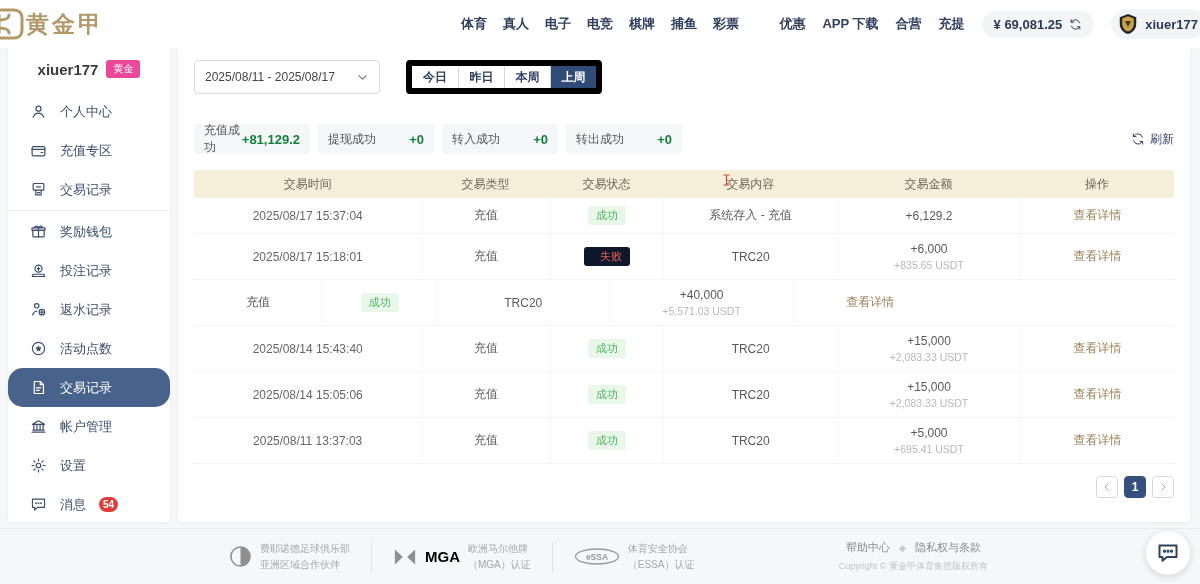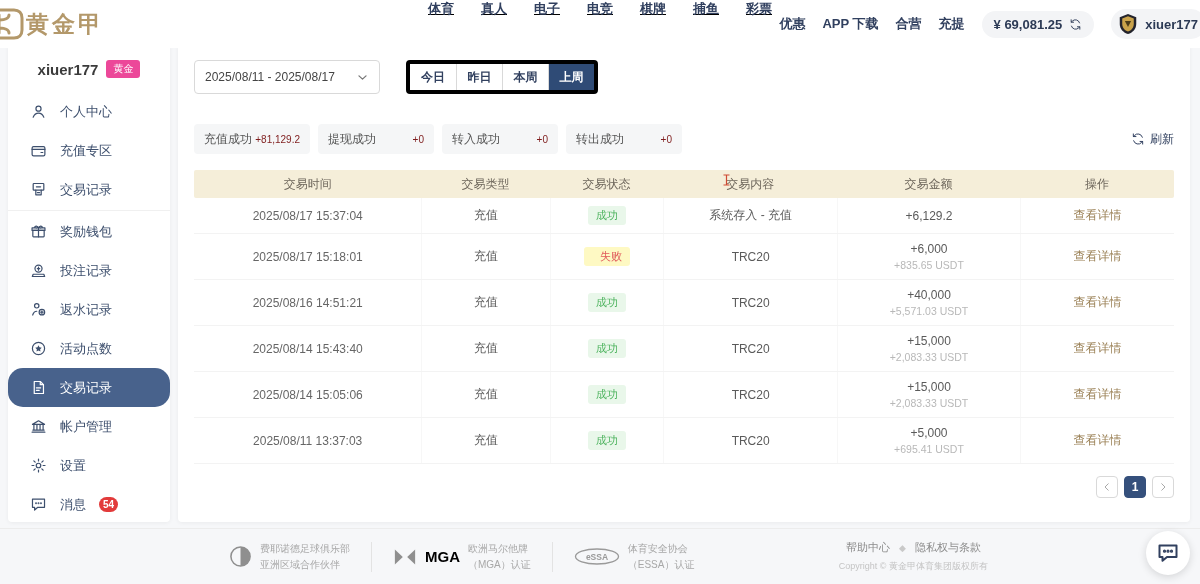--- a/index.html
+++ b/index.html
@@ -6,21 +6,21 @@
   html,body{width:1200px;height:584px;overflow:hidden;background:#f6f7f9;
     font-family:"Liberation Sans","DejaVu Sans",sans-serif;}
   .page{position:relative;width:1200px;height:584px;}
 
   
   .header{position:absolute;top:0;left:0;right:0;height:48px;background:#fff;z-index:5;}
   .logo{position:absolute;left:-14px;top:7px;display:flex;align-items:center;color:#b3986a;}
   .logo-emblem{width:40px;height:34px;display:block;}
   .logo-text{font-size:23px;font-weight:bold;letter-spacing:3px;text-align:center;}
   .main-nav{position:absolute;left:50%;transform:translateX(-50%);top:0;height:48px;
-    display:flex;align-items:flex-start;gap:27px;text-decoration:underline;}
+    display:flex;align-items:center;gap:16px;}
   .nav-item{font-size:13px;font-weight:bold;color:#31405f;cursor:pointer;white-space:nowrap;}
   .header-right{position:absolute;right:0;top:0;height:48px;display:flex;align-items:center;gap:17px;}
   .quick-link{font-size:13px;font-weight:bold;color:#31405f;cursor:pointer;white-space:nowrap;}
   .balance-pill{display:flex;align-items:center;gap:7px;background:#f3f4f6;border-radius:16px;
     padding:6px 12px;font-size:13px;font-weight:bold;color:#2c3a55;cursor:pointer;}
   .user-pill{display:flex;align-items:center;gap:6px;background:#f3f4f6;border-radius:16px;
     padding:4px 8px 4px 6px;position:relative;cursor:pointer;margin-right:-6px;}
   .user-name{font-size:13px;font-weight:bold;color:#2c3a55;}
   .icon svg{display:block}
 
@@ -36,47 +36,47 @@
   .sb-divider{height:1px;background:#f0f0f0;margin:1px 0;}
   .sb-msg-badge{background:#e23b3b;color:#fff;font-size:10px;font-weight:bold;min-width:19px;height:15px;
     border-radius:8px;display:flex;align-items:center;justify-content:center;padding:0 4px;}
 
   
   .main{position:absolute;left:178px;top:44px;width:1012px;height:478px;background:#fff;
     border-radius:4px;box-shadow:0 1px 4px rgba(0,0,0,.05);padding:16px;}
   .controls{display:flex;align-items:flex-start;}
   .date-select{width:186px;height:34px;border:1px solid #d9d9d9;border-radius:4px;display:flex;
     align-items:center;justify-content:space-between;padding:0 10px;font-size:12px;color:#444;cursor:pointer;}
-  .tabs{display:flex;margin-left:26px;border:4px solid #000000;border-radius:4px;overflow:hidden;height:34px;}
+  .tabs{display:flex;margin-left:26px;border:6px solid #000000;border-radius:4px;overflow:hidden;height:34px;}
   .tab{width:46px;display:flex;align-items:center;justify-content:center;font-size:12px;font-weight:bold;
     color:#31405f;border-left:1px solid #d9d9d9;cursor:pointer;background:#fff;}
   .tab:first-child{border-left:none}
   .tab.active{background:#2f4b76;color:#fff;}
 
   .summary-row{display:flex;align-items:center;margin-top:30px;}
   .chip{width:116px;height:30px;background:#f5f6f7;border-radius:4px;display:flex;align-items:center;
     justify-content:space-between;padding:0 10px;margin-right:8px;}
   .chip-label{font-size:12px;color:#555;}
-  .chip-value{font-size:10px;color:#7f1d1d;}
+  .chip-value{font-size:13px;color:#15803d;font-weight:bold;}
   .refresh-btn{margin-left:auto;display:flex;align-items:center;gap:5px;color:#31405f;font-size:12px;cursor:pointer;}
 
   
   .table{margin-top:16px;}
   .thead{display:flex;background:#f5eed9;height:28px;align-items:center;border-radius:2px;position:relative;}
   .th{font-size:12px;color:#6e675c;text-align:center;}
   .c1{width:23.2%}.c2{width:13.1%}.c3{width:11.6%}.c4{width:17.7%}.c5{width:18.7%}.c6{width:15.7%}
   .tr{display:flex;align-items:stretch;border-bottom:1px solid #f3f3f3;}
   .tr.single{height:36px}.tr.double{height:46px}
   .td{font-size:12px;color:#5a5a5a;text-align:center;border-left:1px solid #f7f7f7;
     display:flex;flex-direction:column;align-items:center;justify-content:center;}
   .td:first-child{border-left:none;}
   .td-time{color:#666;}
   .badge{font-size:11px;padding:2px 8px;border-radius:3px;}
   .badge.success{color:#4db35e;background:#e9f7ea;}
-  .badge.fail{color:#e05c5c;background:#fef9c3;padding-left:16px;}
+  .badge.fail{color:#e05c5c;background:#0f172a;padding-left:16px;}
   .amount-sub{font-size:10.5px;color:#b8b8b8;margin-top:3px;}
   .action-link{color:#9a8055;cursor:pointer;}
   .cursor-mark{position:absolute;left:calc(56.75% - 28px);top:2px;}
 
   .pagination{display:flex;justify-content:flex-end;gap:6px;margin-top:12px;}
   .page-btn{width:22px;height:22px;border:1px solid #d9d9d9;border-radius:4px;display:flex;align-items:center;
     justify-content:center;color:#999;font-size:12px;background:#fff;cursor:pointer;}
   .page-btn.current{background:#35507c;border-color:#35507c;color:#fff;font-weight:bold;}
 
   
@@ -343,21 +343,20 @@
             <div class="td c4">TRC20</div>
             <div class="td c5">
               <div>+6,000</div>
               <div class="amount-sub">+835.65 USDT</div>
             </div>
             <div class="td c6">
               <span class="action-link">查看详情</span>
             </div>
           </div>
           <div class="tr double">
-            <div class="td td-time c1">2025/08/16 14:51:21</div>
             <div class="td c2">充值</div>
             <div class="td c3">
               <span class="badge success">成功</span>
             </div>
             <div class="td c4">TRC20</div>
             <div class="td c5">
               <div>+40,000</div>
               <div class="amount-sub">+5,571.03 USDT</div>
             </div>
             <div class="td c6">

